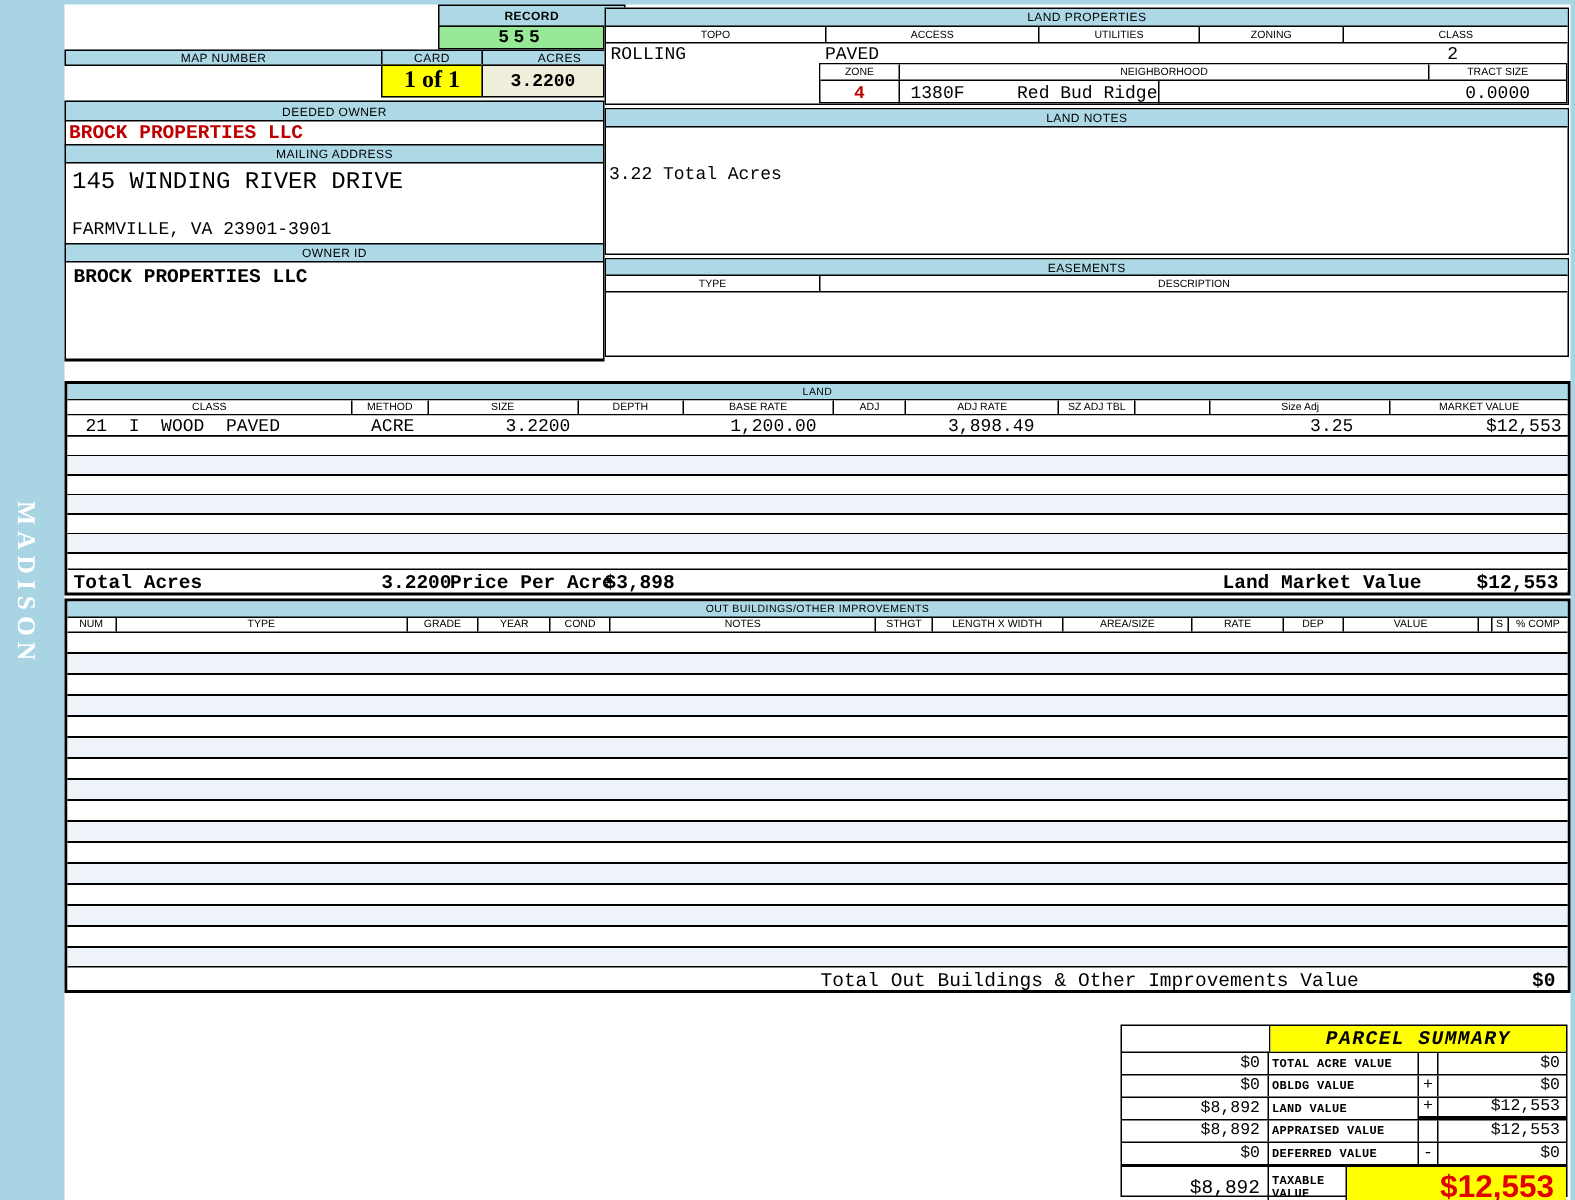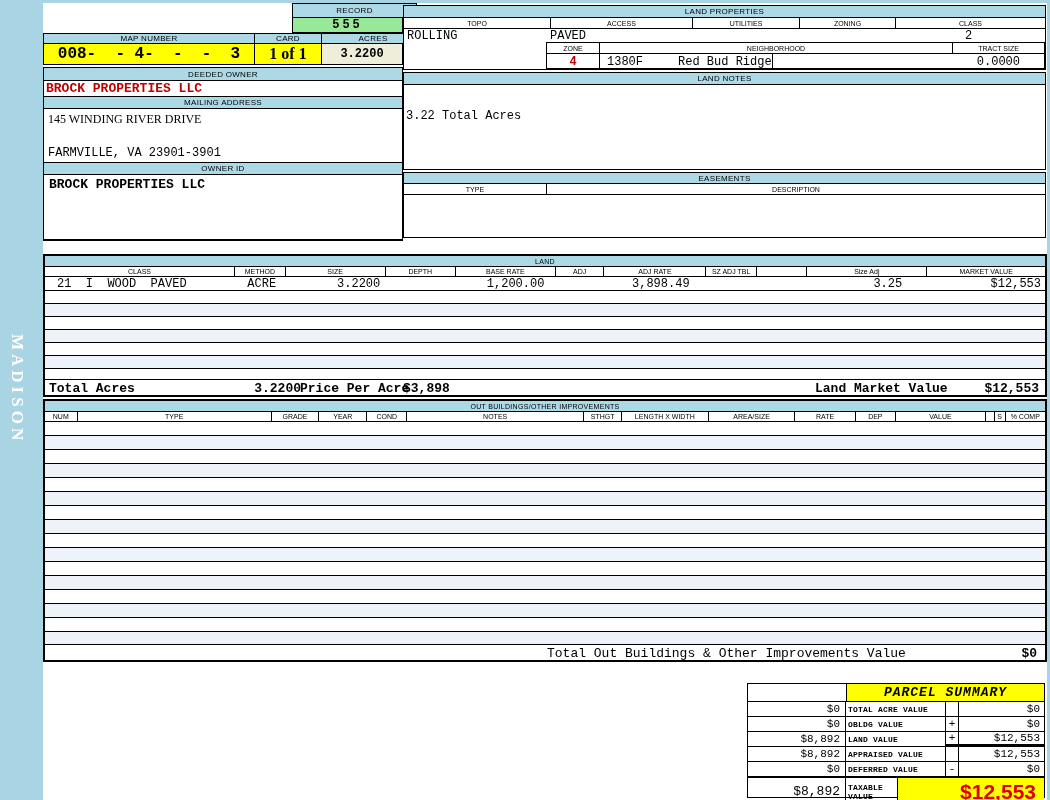--- a/index.html
+++ b/index.html
@@ -46,41 +46,39 @@
 </style>
 </head>
 <body>
 
 <div id="page">
   <div class="abs content"></div>
 
   <div class="abs madison" style="left:7px;top:334px;height:145px;">MADISON</div>
 
 
-  <div class="abs bar" style="left:292px;top:3px;width:125px;height:15px;">RECORD</div>
+  <div class="abs bar" style="left:292px;top:3px;width:125px;height:15px;font-weight:bold;">RECORD</div>
   <div class="abs mono green" style="left:292px;top:17px;width:111px;height:16px;border:1px solid #000;
        display:flex;align-items:center;justify-content:center;font-size:12px;font-weight:bold;letter-spacing:3px;">555</div>
 
   <div class="abs bar" style="left:43px;top:33px;width:212px;height:11px;">MAP NUMBER</div>
   <div class="abs bar" style="left:254px;top:33px;width:68px;height:11px;">CARD</div>
   <div class="abs bar" style="left:321px;top:33px;width:104px;height:11px;">ACRES</div>
 
-  <div class="abs mono yellow pre" style="left:43px;top:43px;width:212px;height:22px;border:1px solid #000;
-       display:flex;align-items:center;justify-content:center;font-size:16px;font-weight:bold;">008-  - 4-  -  -  3</div>
   <div class="abs serif yellow" style="left:254px;top:43px;width:68px;height:22px;border:1px solid #000;
        display:flex;align-items:center;justify-content:center;font-size:16px;font-weight:bold;">1 of 1</div>
   <div class="abs mono cream" style="left:321px;top:43px;width:82px;height:22px;border:1px solid #000;
        display:flex;align-items:center;justify-content:center;font-size:12px;font-weight:bold;">3.2200</div>
 
   <div class="abs bar" style="left:43px;top:67px;width:360px;height:14px;">DEEDED OWNER</div>
   <div class="abs mono red" style="left:43px;top:80px;width:360px;height:17px;border:1px solid #000;background:#fff;
        display:flex;align-items:center;padding-left:2px;font-size:13px;font-weight:bold;">BROCK PROPERTIES LLC</div>
   <div class="abs bar" style="left:43px;top:96px;width:360px;height:13px;">MAILING ADDRESS</div>
   <div class="abs" style="left:43px;top:108px;width:360px;height:55px;border:1px solid #000;background:#fff;">
-    <div class="abs mono" style="left:4px;top:3px;font-size:12px;font-family:Liberation Serif, serif;">145 WINDING RIVER DRIVE</div>
+    <div class="abs mono" style="left:4px;top:3px;font-size:16px;">145 WINDING RIVER DRIVE</div>
     <div class="abs mono" style="left:4px;top:37px;font-size:12px;">FARMVILLE, VA 23901-3901</div>
   </div>
   <div class="abs bar" style="left:43px;top:162px;width:360px;height:13px;">OWNER ID</div>
   <div class="abs" style="left:43px;top:174px;width:360px;height:67px;border:1px solid #000;border-bottom:2px solid #000;background:#fff;">
     <div class="abs mono" style="left:5px;top:2px;font-size:13px;font-weight:bold;">BROCK PROPERTIES LLC</div>
   </div>
 
   <div class="abs box" style="left:403px;top:5px;width:643px;height:65px;border-width:1px;">
     <div class="bar" style="height:11px;border:none;border-bottom:1px solid #000;">LAND PROPERTIES</div>
     <div class="cellrow" style="height:10px;">

